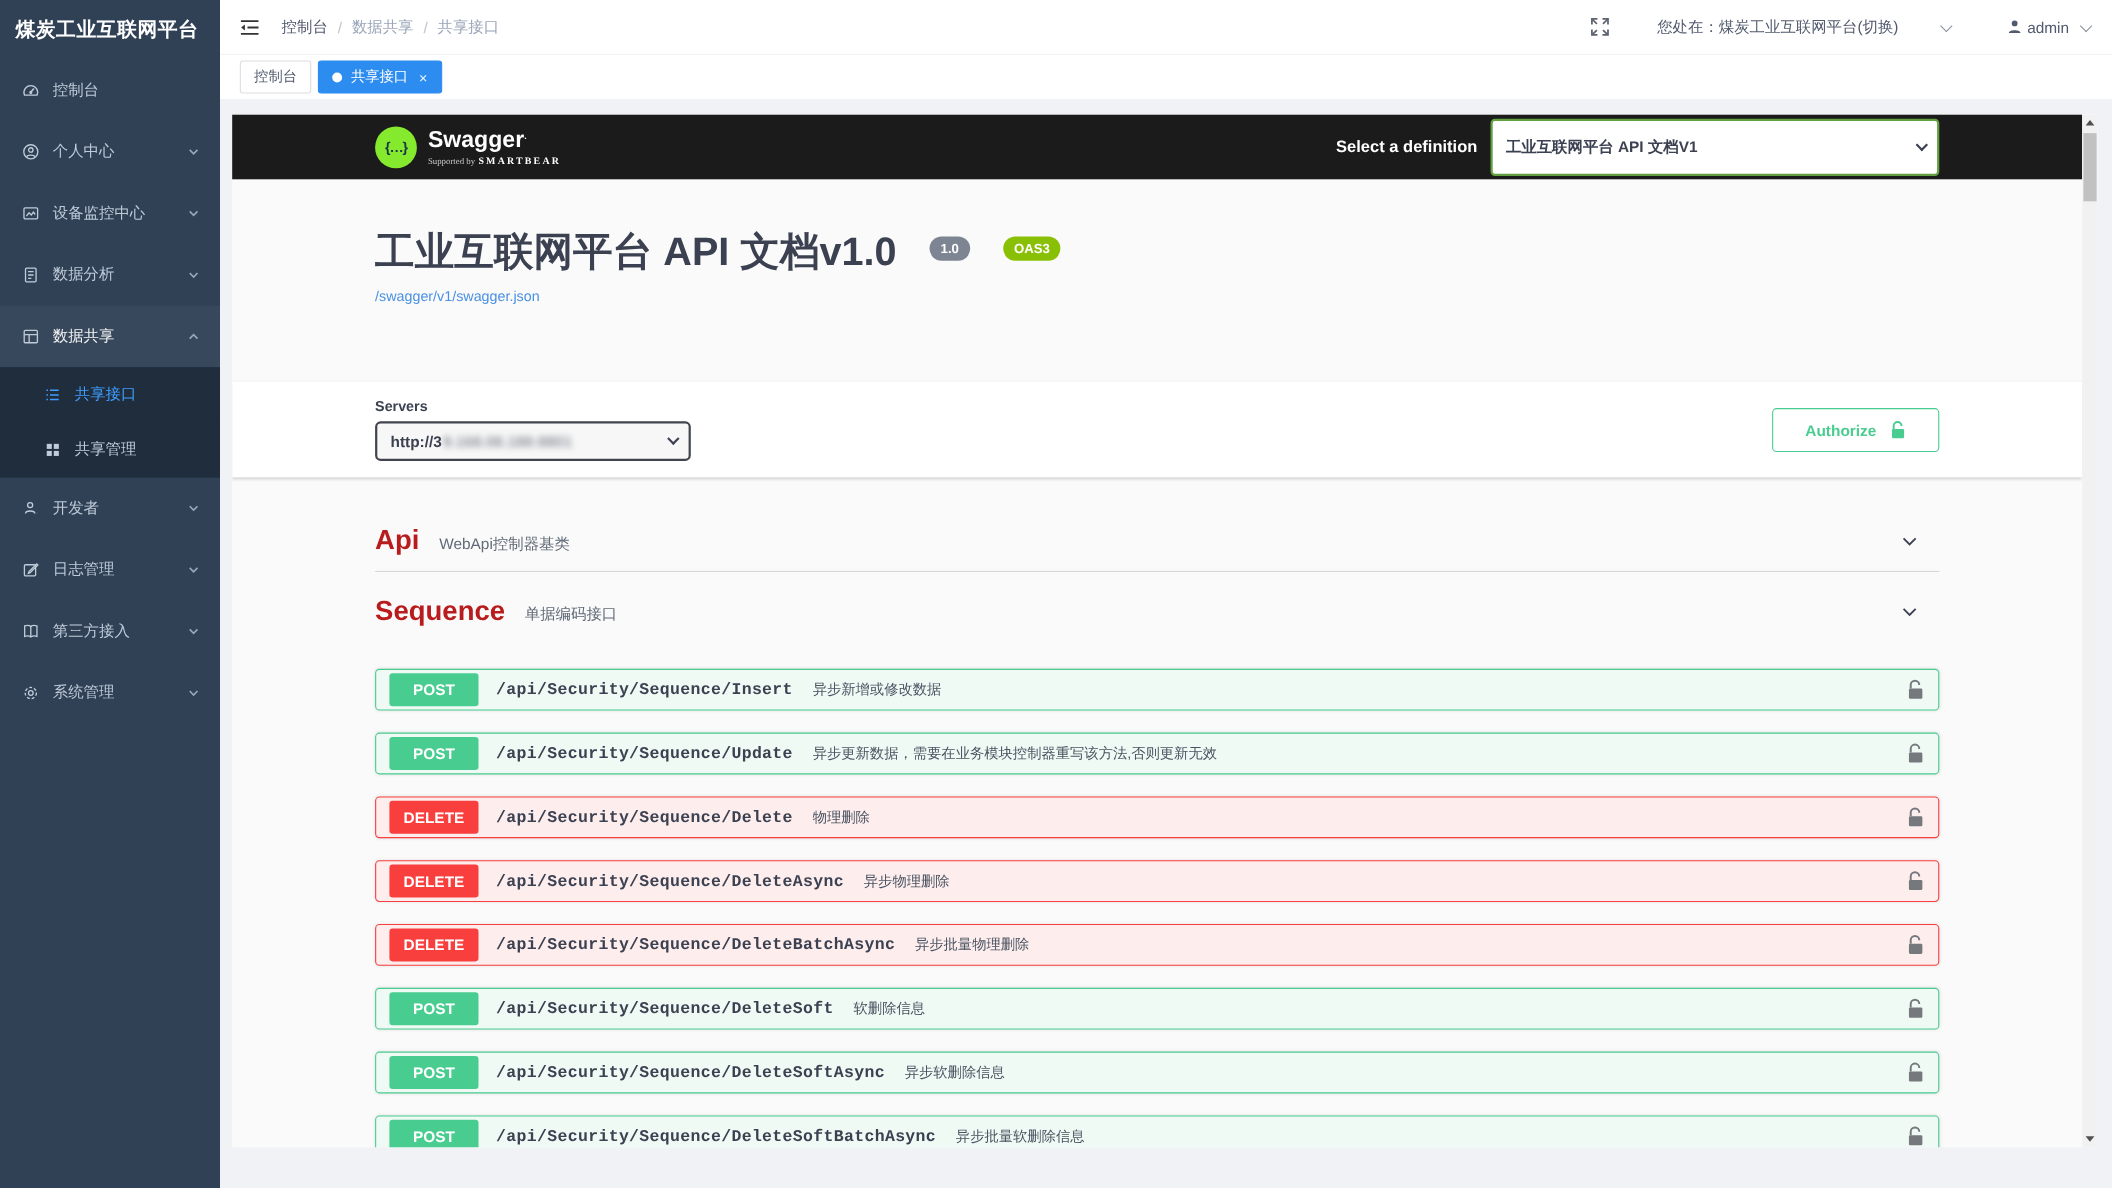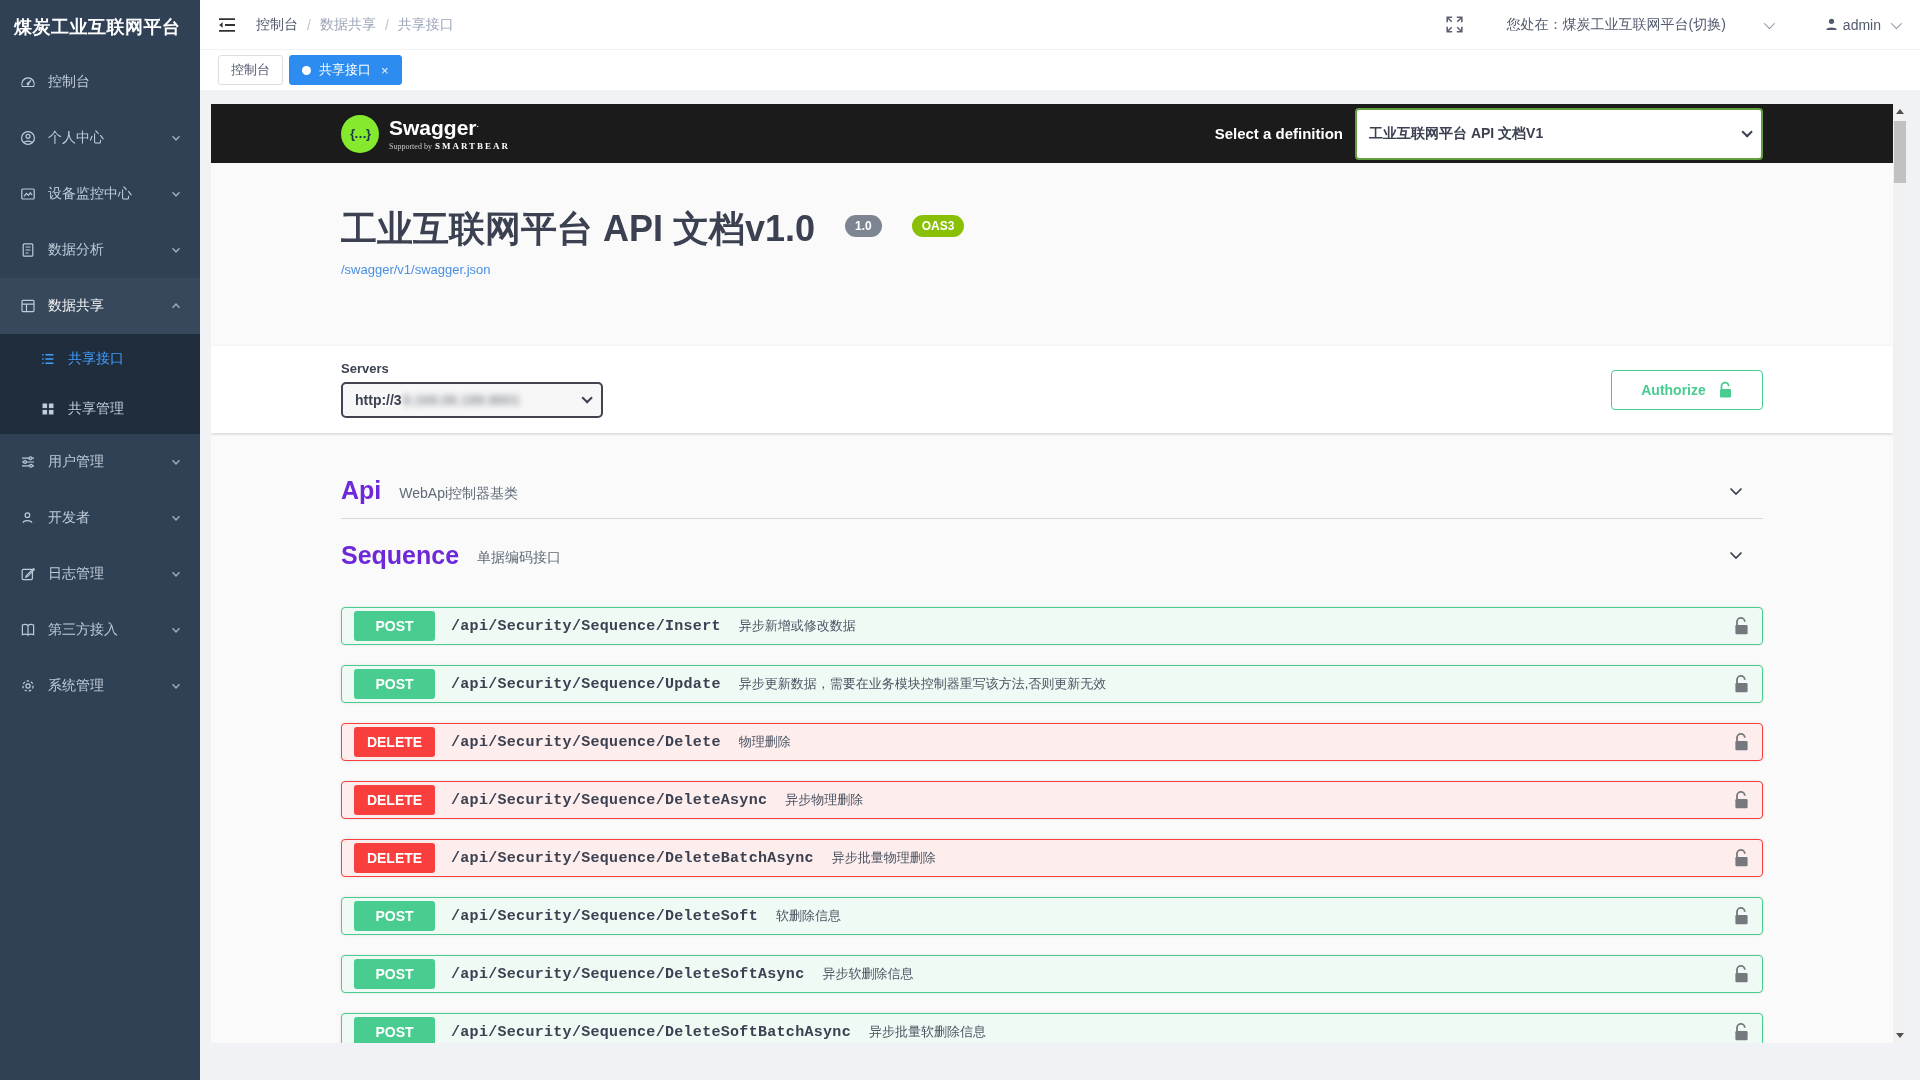--- a/index.html
+++ b/index.html
@@ -74,32 +74,32 @@
   .sw-title { font-size:36px; font-weight:bold; color:#3b4151; line-height:1.2; }
   .badge { display:inline-block; font-size:12px; font-weight:bold; color:#fff; border-radius:14px; padding:4px 10px; margin-left:10px; margin-top:8px; }
   .badge.ver { background:#7d8492; }
   .badge.oas { background:#89bf04; }
   .sw-spec-link { margin-top:12px; font-size:13px; color:#4990e2; text-decoration:none; display:inline-block; }
 
   
   .scheme-container { background:#fff; box-shadow:0 1px 3px rgba(0,0,0,0.18); padding:15px 0; }
   .scheme-row { display:flex; align-items:center; }
   .servers-label { font-size:13px; font-weight:bold; color:#3b4151; margin-bottom:6px; }
-  .servers-select { width:262px; height:36px; border:2px solid #41444e; border-radius:5px; background:#f7f7f7; display:flex; align-items:center; padding:16px 12px; font-size:14px; font-weight:bold; color:#3b4151; cursor:pointer;text-align:center; }
+  .servers-select { width:287px; height:36px; border:2px solid #41444e; border-radius:5px; background:#f7f7f7; display:flex; align-items:center; padding:16px 12px; font-size:14px; font-weight:bold; color:#3b4151; cursor:pointer;text-align:center; }
   .servers-select .masked { filter:blur(3px); opacity:.55; margin-left:1px; }
   .servers-select .sel-caret { margin-left:auto; border-color:#3b4151; }
   .authorize-btn { margin-left:auto; display:flex; align-items:center; justify-content:center; width:152px; height:40px; border:1px solid #49cc90; border-radius:4px; background:#fff; color:#49cc90; font-size:14px; font-weight:bold; cursor:pointer; }
   .authorize-btn svg { margin-left:12px; }
 
   
   .ops-area { }
   .op-section { display:flex; align-items:center; height:56px; cursor:pointer; }
   .op-section.first { margin-top:30px; border-bottom:1px solid #d8d8d8; }
   .op-section.second { margin-top:8px; }
-  .sec-name { font-size:25px; color:#6d28d9; font-weight:600; }
+  .sec-name { font-size:25px; color:#b91c1c; font-weight:600; }
   .sec-desc { font-size:14px; color:#606a77; margin-left:18px; margin-top:6px; }
   .sec-chevron { margin-left:auto; margin-right:16px; color:#3b4151; }
   .sec-chevron svg { display:block; }
   .ops-list { margin-top:24px; }
   .opblock { display:flex; align-items:center; height:38px; border-radius:4px; margin-bottom:20px; border:1px solid; padding:0 12px; cursor:pointer; box-shadow:0 0 3px rgba(0,0,0,0.10); }
   .opblock.post { background:#effaf5; border-color:#49cc90; }
   .opblock.delete { background:#fdeded; border-color:#f93e3e; }
   .op-method { min-width:81px; text-align:center; padding:7px 0; border-radius:3px; color:#fff; font-size:14px; font-weight:bold; font-family:"Liberation Sans",sans-serif; }
   .opblock.post .op-method { background:#49cc90; }
   .opblock.delete .op-method { background:#f93e3e; }
@@ -203,36 +203,20 @@
           <span class="mi-icon">
             <svg viewBox="0 0 16 16" fill="currentColor">
               <rect x="2.5" y="2.5" width="4.6" height="4.6"></rect>
               <rect x="8.9" y="2.5" width="4.6" height="4.6"></rect>
               <rect x="2.5" y="8.9" width="4.6" height="4.6"></rect>
               <rect x="8.9" y="8.9" width="4.6" height="4.6"></rect>
             </svg>
           </span>
           <span class="mi-label">共享管理</span>
         </div>
-      </div>
-      <div class="menu-item">
-        <span class="mi-icon">
-          <svg viewBox="0 0 16 16" fill="none" stroke="currentColor" stroke-width="1.2">
-            <path d="M2 4.2h12M2 8h12M2 11.8h12"></path>
-            <circle cx="10.5" cy="4.2" r="1.4" fill="#304156"></circle>
-            <circle cx="5" cy="8" r="1.4" fill="#304156"></circle>
-            <circle cx="11" cy="11.8" r="1.4" fill="#304156"></circle>
-          </svg>
-        </span>
-        <span class="mi-label">用户管理</span>
-        <span class="mi-chevron">
-          <svg viewBox="0 0 12 12" fill="none" stroke="currentColor" stroke-width="1.5">
-            <path d="M2.5 4.2L6 7.8l3.5-3.6"></path>
-          </svg>
-        </span>
       </div>
       <div class="menu-item">
         <span class="mi-icon">
           <svg viewBox="0 0 16 16" fill="none" stroke="currentColor" stroke-width="1.2">
             <circle cx="7.4" cy="5.2" r="2.3"></circle>
             <path d="M3.2 12.8c0-3 8.4-3 8.4 0"></path>
             <path d="M12.2 12.6h.1M14 12.6h.1" stroke-width="1.6"></path>
           </svg>
         </span>
         <span class="mi-label">开发者</span>

